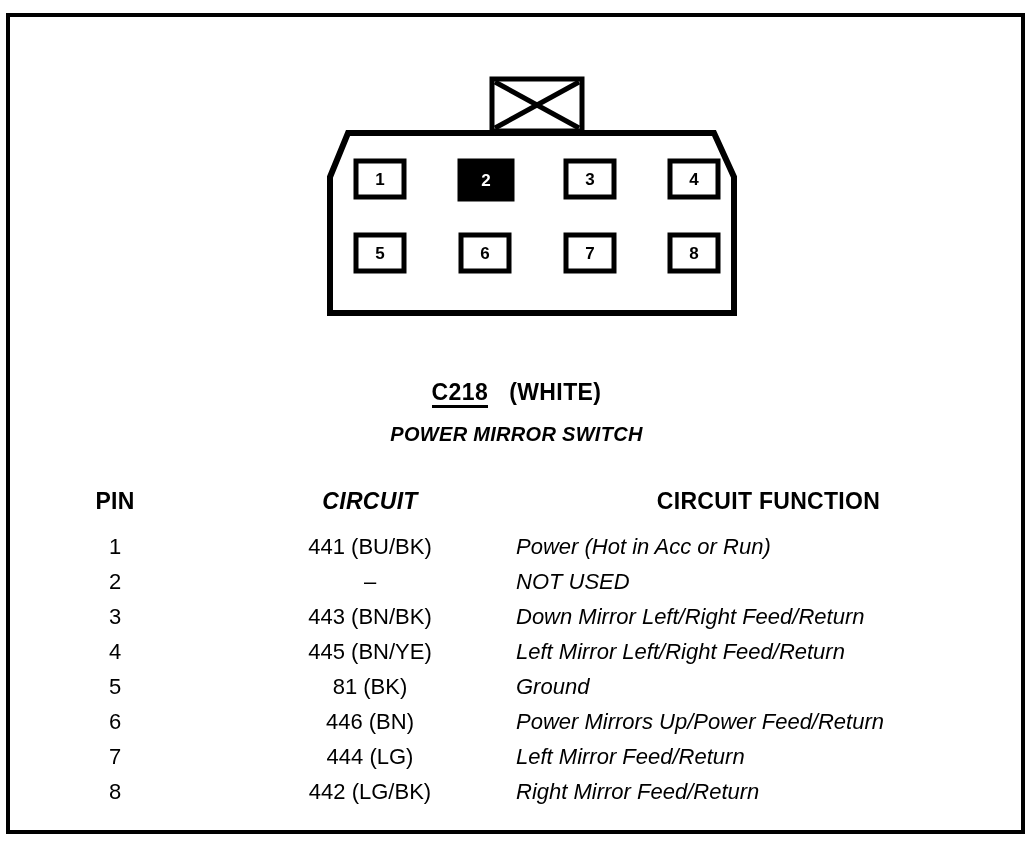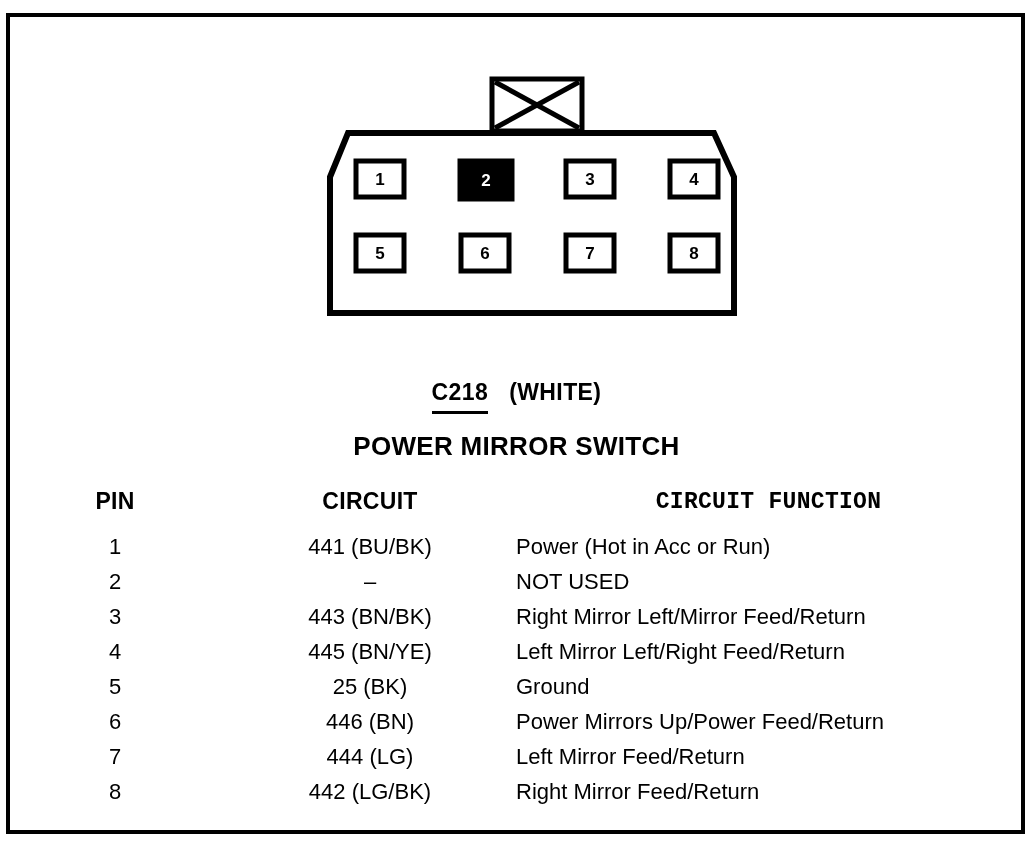--- a/index.html
+++ b/index.html
@@ -57,31 +57,32 @@
     text-align: center;
   }
   .conn-id-line {
     font-size: 23px;
     font-weight: bold;
     letter-spacing: 0.4px;
     white-space: nowrap;
   }
   .conn-id {
     border-bottom: 3px solid #000;
-    padding-bottom: 6px;
+    padding-bottom: 0;
   }
   .conn-color {
     margin-left: 21px;
     text-align: right;
   }
   .conn-name {
-    margin-top: 25px;
-    font-size: 26px;
+    margin-top: 17px;
+    font-size: 20px;
     font-weight: bold;
     letter-spacing: 0.3px;
+    font-style: italic;
   }
 
   
   .pin-table-wrap {
     position: absolute;
     left: -4px;
     top: 457px;
     width: 1019px;
   }
   table.pin-table {
@@ -98,22 +99,22 @@
     height: 55px;
     font-size: 23px;
     font-weight: bold;
     text-align: center;
     letter-spacing: 0.3px;
     border-top: 4px solid #000;
     border-bottom: 4px solid #000;
     vertical-align: middle;
   }
   th.col-pin   { width: 218px; border-left: 4px solid #000; border-right: 3px solid #000; }
-  th.col-circ  { width: 292px; border-right: 3px solid #000; }
-  th.col-func  { width: 505px; border-right: 4px solid #000; font-family: Liberation Mono, monospace; }
+  th.col-circ  { width: 292px; border-right: 3px solid #000; font-style: italic; }
+  th.col-func  { width: 505px; border-right: 4px solid #000; }
 
   tbody td {
     height: 35px;
     font-size: 22px;
     vertical-align: middle;
     line-height: 1.05;
   }
   td.cell-pin {
     text-align: center;
     border-left: 4px solid #000;
@@ -125,20 +126,21 @@
     border-right: 3px solid #000;
   }
   td.cell-circ.dash {
     text-align: center;
     padding-left: 0;
   }
   td.cell-func {
     text-align: left;
     padding-left: 20px;
     border-right: 4px solid #000;
+    font-style: italic;
   }
   tbody tr:last-child td {
     border-bottom: 0;
   }
 </style>
 </head>
 <body>
 
 <div id="page">
   <div class="outer-frame">
@@ -213,30 +215,30 @@
             <td class="cell-func">Power (Hot in Acc or Run)</td>
           </tr>
           <tr>
             <td class="cell-pin">2</td>
             <td class="cell-circ dash">–</td>
             <td class="cell-func">NOT USED</td>
           </tr>
           <tr>
             <td class="cell-pin">3</td>
             <td class="cell-circ">443 (BN/BK)</td>
-            <td class="cell-func">Right Mirror Left/Mirror Feed/Return</td>
+            <td class="cell-func">Down Mirror Left/Right Feed/Return</td>
           </tr>
           <tr>
             <td class="cell-pin">4</td>
             <td class="cell-circ">445 (BN/YE)</td>
             <td class="cell-func">Left Mirror Left/Right Feed/Return</td>
           </tr>
           <tr>
             <td class="cell-pin">5</td>
-            <td class="cell-circ">25 (BK)</td>
+            <td class="cell-circ">81 (BK)</td>
             <td class="cell-func">Ground</td>
           </tr>
           <tr>
             <td class="cell-pin">6</td>
             <td class="cell-circ">446 (BN)</td>
             <td class="cell-func">Power Mirrors Up/Power Feed/Return</td>
           </tr>
           <tr>
             <td class="cell-pin">7</td>
             <td class="cell-circ">444 (LG)</td>

